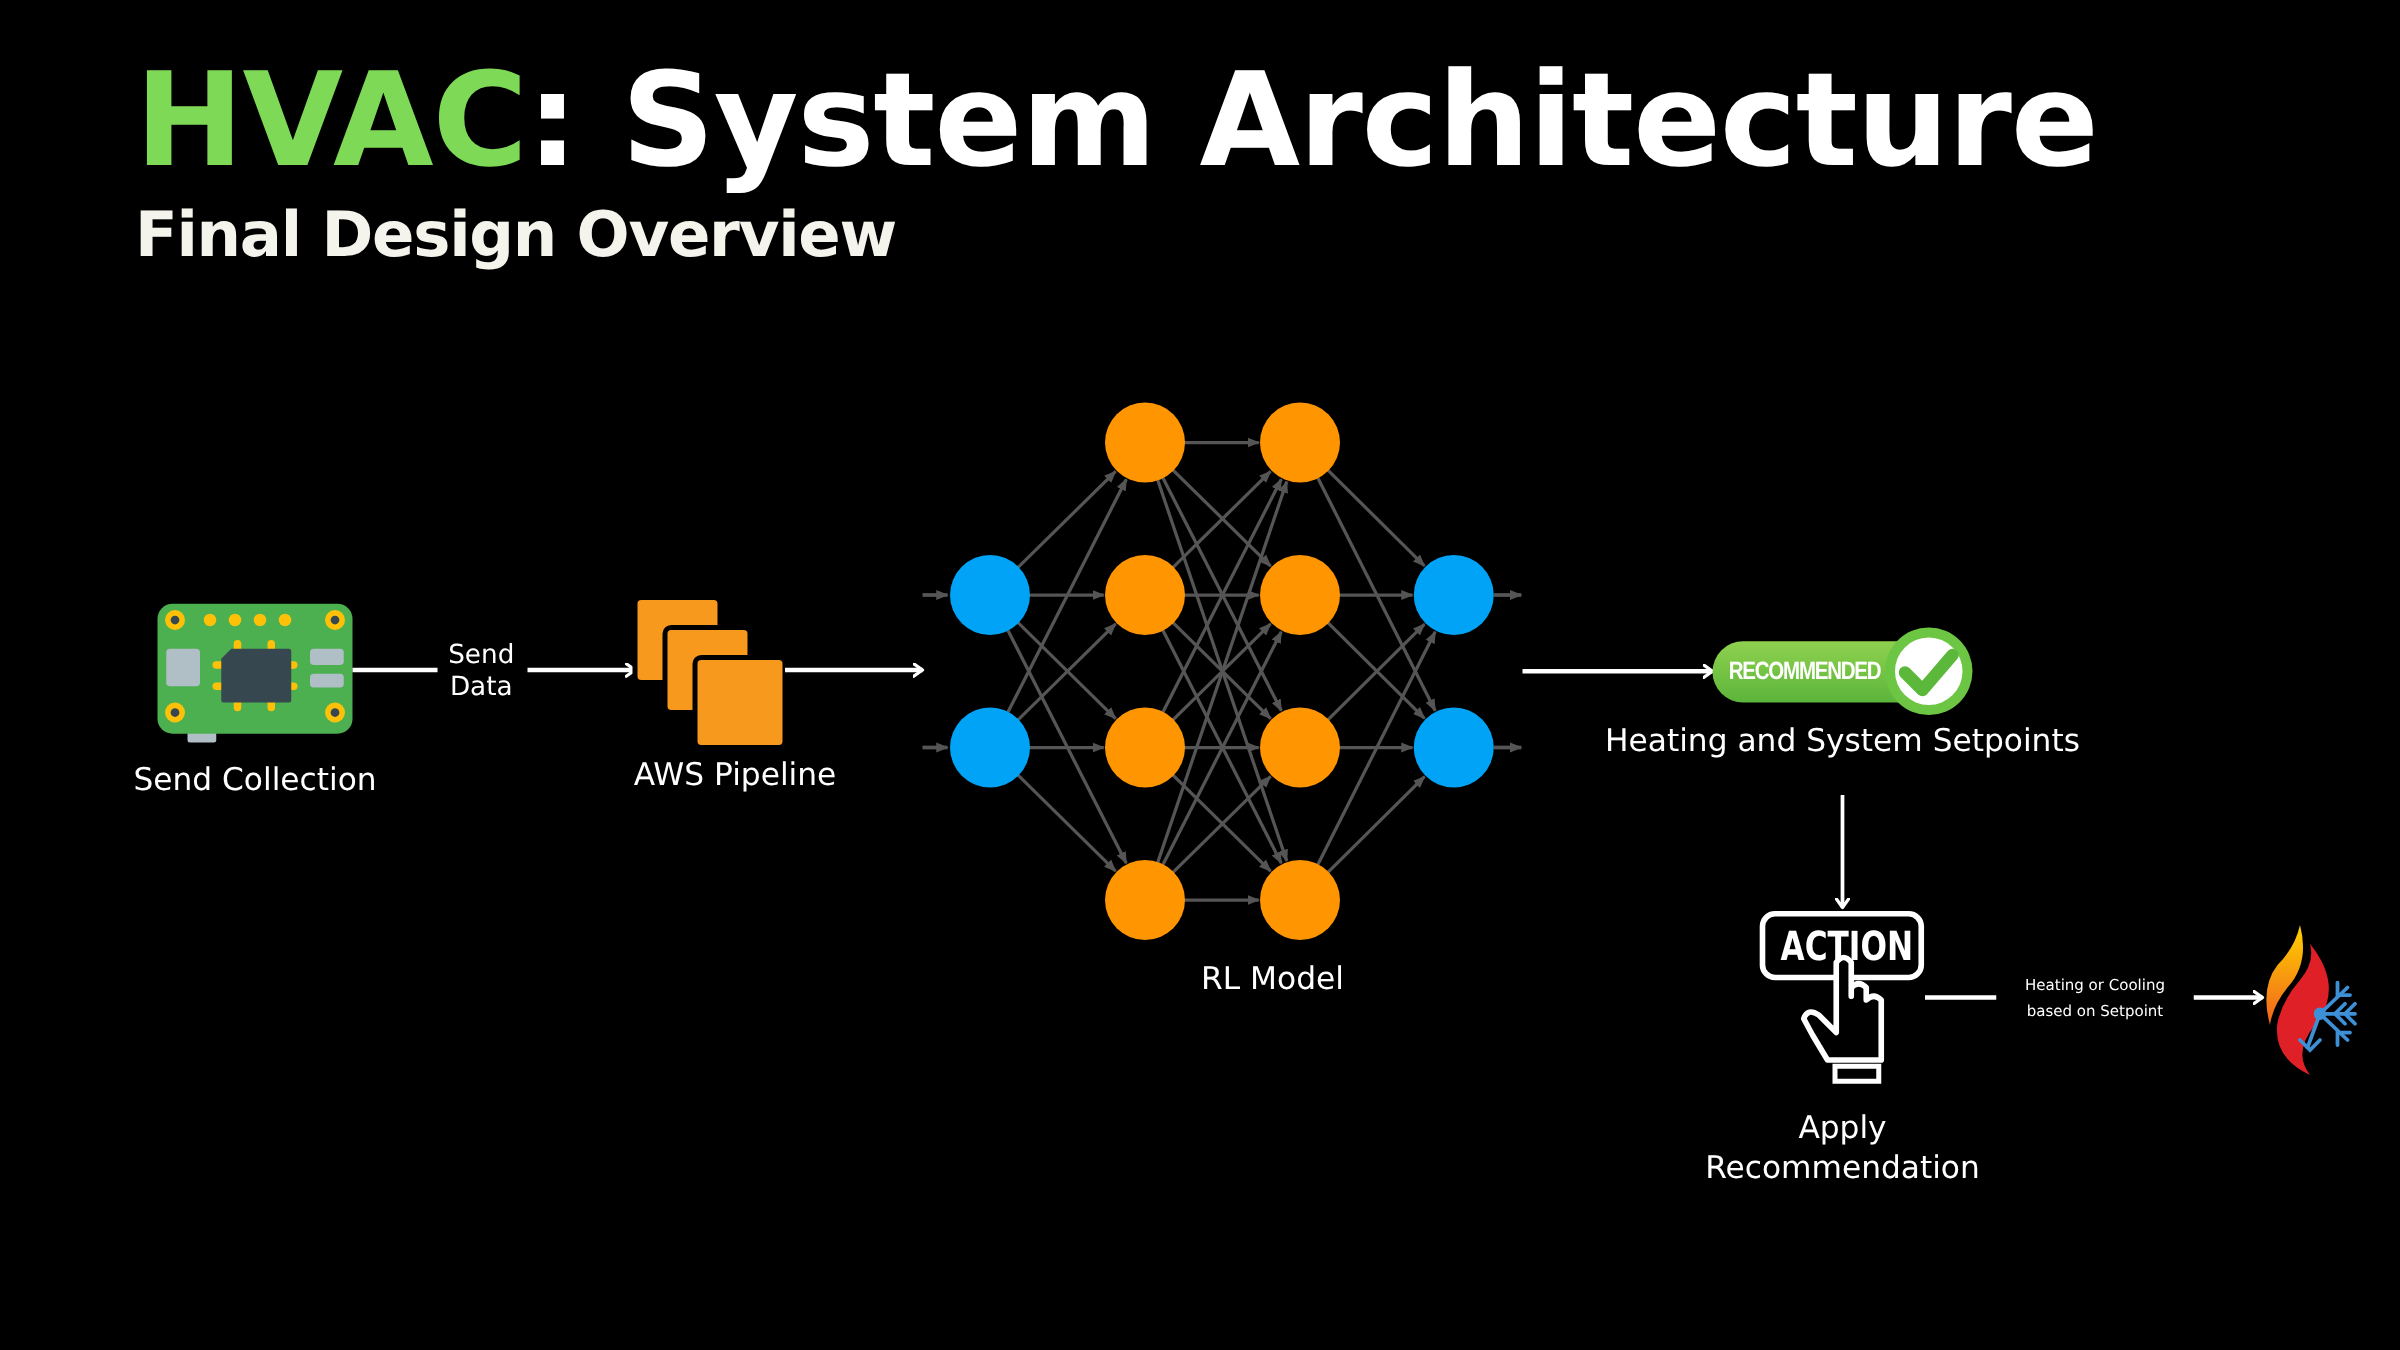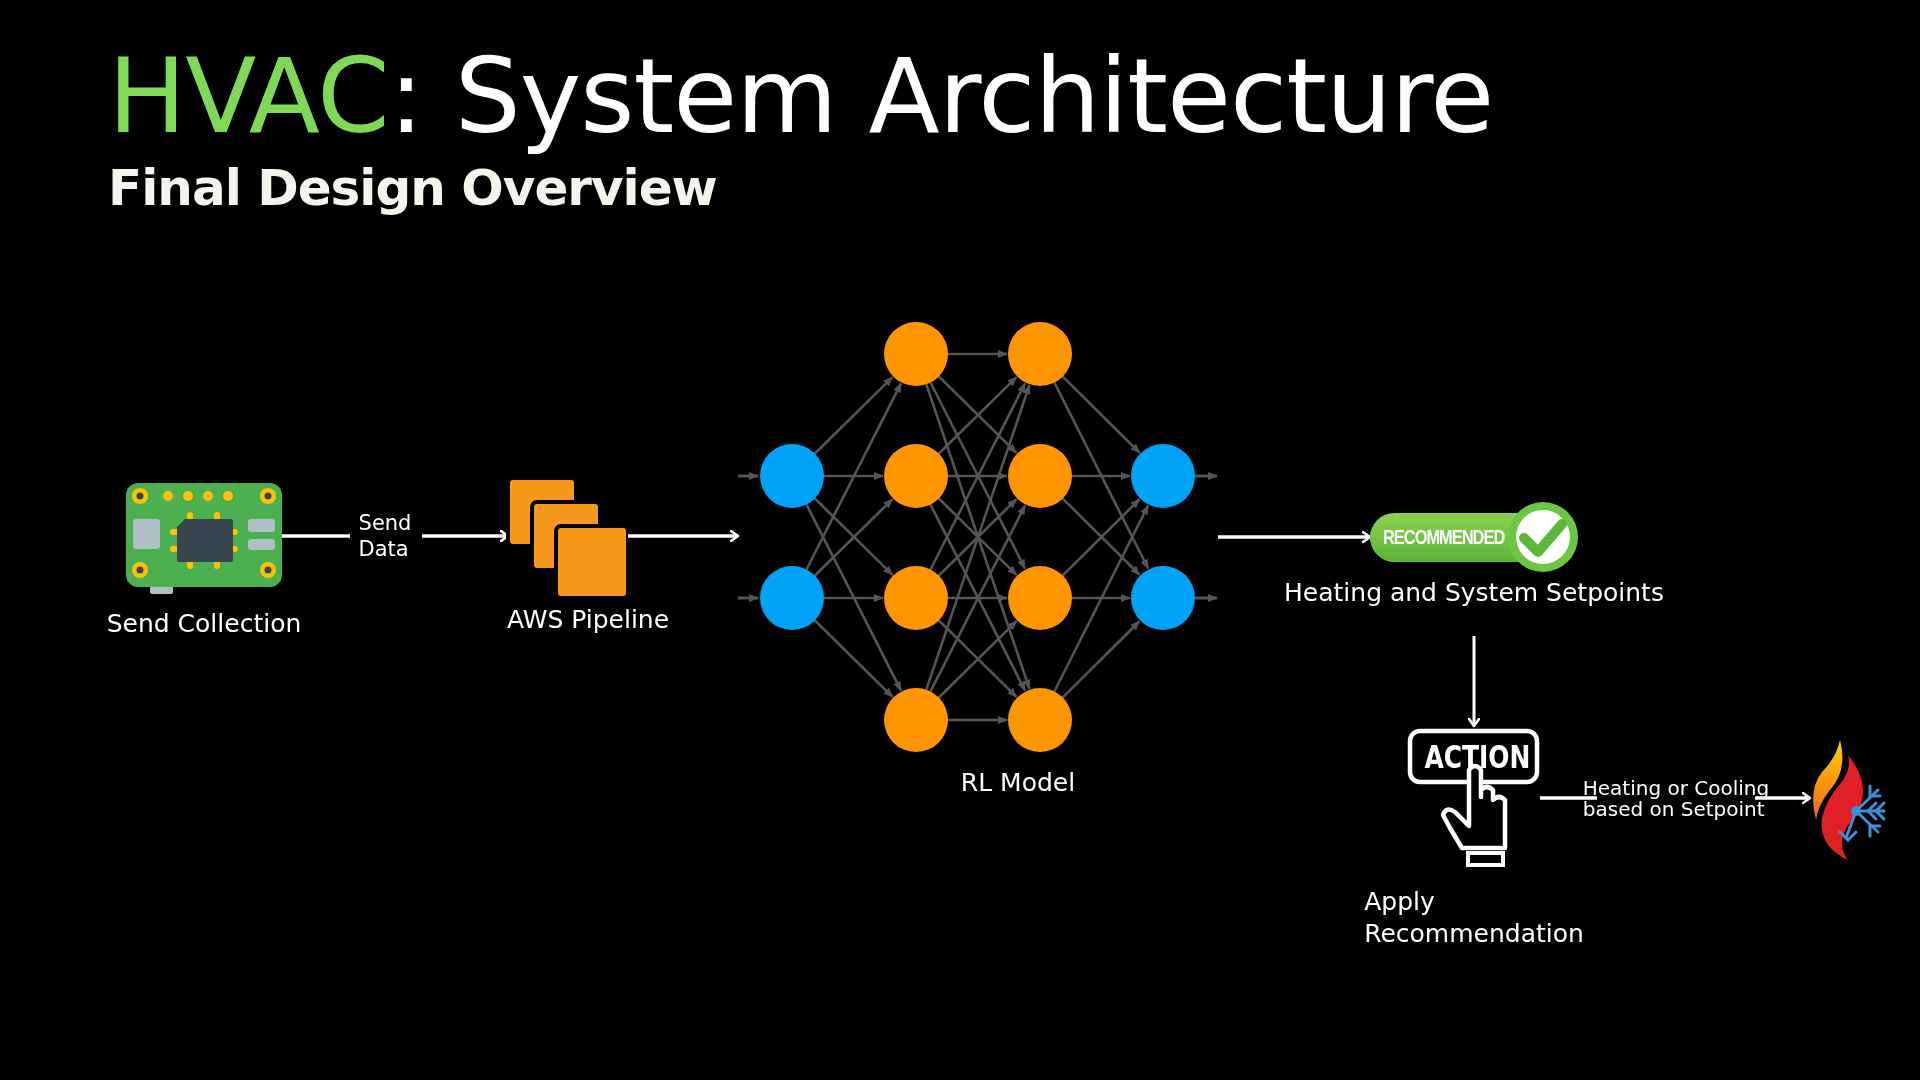--- a/index.html
+++ b/index.html
@@ -1,23 +1,23 @@
 <!DOCTYPE html>
 <html><head>
 <meta charset="utf-8">
 <style>
   html, body { margin:0; padding:0; background:#000; }
   body { width:1920px; height:1080px; position:relative; overflow:hidden; font-family:"DejaVu Sans", sans-serif; color:#fff; }
   .abs { position:absolute; }
-  .title { left:108px; top:36px; font-size:104px; font-weight:normal; letter-spacing:-1px; line-height:120px; white-space:nowrap; font-family:"DejaVu Sans", sans-serif; }
+  .title { left:108px; top:36px; font-size:104px; font-weight:bold; letter-spacing:-1px; line-height:120px; white-space:nowrap; font-family:"DejaVu Sans", sans-serif; }
   .title .accent { color:#7ed957; }
   .subtitle { left:108px; top:158px; font-size:50px; line-height:60px; color:#f4f4ec; white-space:nowrap; font-family:"DejaVu Sans", sans-serif; font-weight:bold; letter-spacing:-1px; }
-  .lbl { font-size:25px; color:#fff; white-space:nowrap; transform:translateX(-50%); line-height:30px; }
+  .lbl { font-size:25px; color:#fff; white-space:nowrap; text-align:center; transform:translateX(-50%); line-height:30px; }
   .small { font-size:21px; line-height:26px; }
-  .tiny { font-size:20px; line-height:21px; }
+  .tiny { font-size:12px; line-height:21px; }
   svg { position:absolute; left:0; top:0; }
 </style>
 </head>
 <body>
 
 <div class="abs title"><span class="accent">HVAC</span><span>: System Architecture</span></div>
 <div class="abs subtitle">Final Design Overview</div>
 
 <svg width="1920" height="1080" viewBox="0 0 1920 1080">
   <defs>

